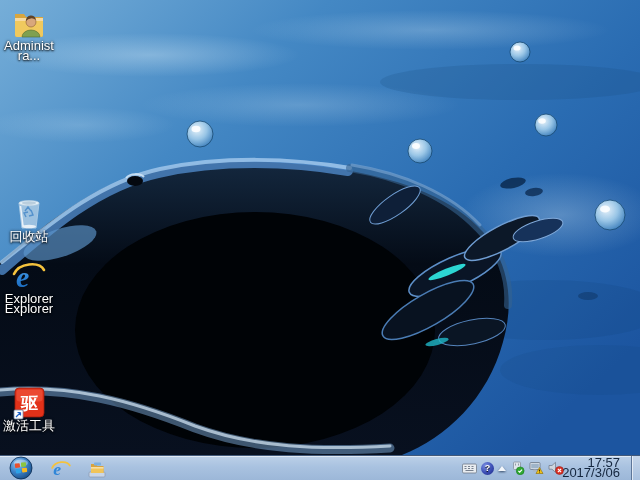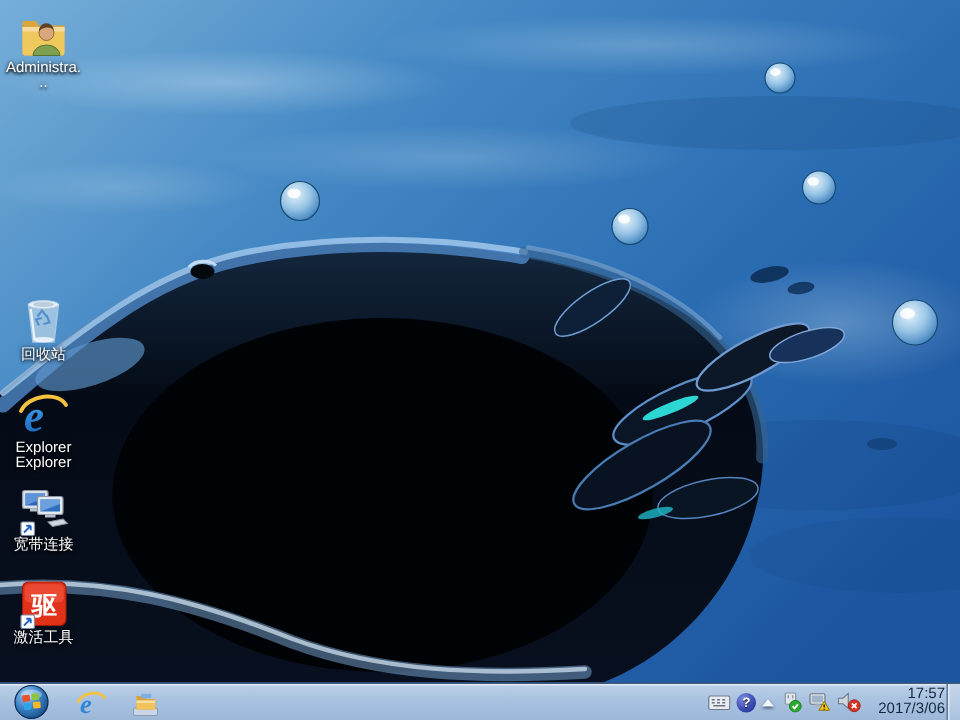--- a/index.html
+++ b/index.html
@@ -6,37 +6,37 @@
     font-family:"Liberation Sans",sans-serif;-webkit-font-smoothing:antialiased;}
   #screen{position:relative;width:640px;height:480px;background:#1c55a0;}
 
   
   #desktop{position:absolute;left:0;top:0;width:640px;height:455px;}
   #desktop svg.wall{position:absolute;left:0;top:0;}
 
   
   .dicon{position:absolute;width:52px;display:flex;flex-direction:column;align-items:center;cursor:default;}
   .dicon .img{width:34px;height:34px;display:flex;align-items:center;justify-content:center;}
-  .dicon .lbl{margin-top:1px;max-width:52px;font-size:10px;line-height:10px;color:#fff;text-align:center;
+  .dicon .lbl{margin-top:1px;max-width:52px;font-size:13px;line-height:10px;color:#fff;text-align:center;
     text-shadow:0 1px 2px rgba(0,0,0,.95),0 0 3px rgba(0,0,0,.8);word-break:break-word;}
   .c1{left:3px;top:6px}.c2{left:47px;top:6px}.c3{left:3px;top:70px}.c4{left:3px;top:132px}
   .c5{left:3px;top:197px}.c6{left:3px;top:259px}.c7{left:3px;top:324px}.c8{left:3px;top:386px}
 
   
   #taskbar{position:absolute;left:0;top:455px;width:640px;height:25px;
     background:linear-gradient(#bcd0e8,#a9c2e0 45%,#9cb7d8);
     border-top:1px solid #42597a;box-sizing:border-box;box-shadow:inset 0 1px 0 rgba(255,255,255,.55);}
   .startbtn{position:absolute;left:8px;top:0px;width:25px;height:24px;display:flex;align-items:center;justify-content:center;cursor:pointer;}
   .taskbtn{position:absolute;top:1px;width:34px;height:23px;display:flex;align-items:center;justify-content:center;border-radius:2px;cursor:pointer;}
   #tb-ie{left:44px}#tb-exp{left:80px}
 
   #tray{position:absolute;right:0;top:0;height:24px;display:flex;align-items:center;}
   .tico{display:flex;align-items:center;justify-content:center;height:18px;margin:0 2px;cursor:pointer;}
-  #clock{width:50px;margin:0 1px 0 4px;display:flex;flex-direction:column;align-items:flex-end;justify-content:center;
-    font-size:10px;line-height:10px;color:#14263e;cursor:default;}
+  #clock{width:50px;margin:0 11px 0 4px;display:flex;flex-direction:column;align-items:flex-end;justify-content:center;
+    font-size:13px;line-height:10px;color:#14263e;cursor:default;}
   #showdesk{width:8px;height:24px;background:linear-gradient(#c6d6ea,#aac2e0);
     border-left:1px solid #5d7699;box-shadow:inset 1px 0 0 rgba(255,255,255,.6);cursor:pointer;}
   .uparrow{width:0;height:0;border-left:4px solid transparent;border-right:4px solid transparent;
     border-bottom:5px solid #f2f6fb;filter:drop-shadow(0 1px 1px rgba(20,40,70,.8));}
 
   .helpdot{width:13px;height:13px;border-radius:50%;
     background:radial-gradient(circle at 35% 30%,#7b90e2,#3a4cb4 55%,#1b2880);
     color:#fff;font-size:9px;font-weight:bold;display:flex;align-items:center;justify-content:center;
     text-shadow:0 1px 1px #000;}
 </style>
@@ -165,38 +165,20 @@
                 <stop offset="1" stop-color="#1260b4"></stop>
             </linearGradient>
           </defs>
           <text x="4" y="28" font-size="30" font-weight="bold" font-style="italic" font-family="Liberation Serif, serif" fill="url(#ieg)">e</text>
           <path d="M2,15 C7,4 27,2 32,11" stroke="#f4c23d" stroke-width="2.6" fill="none" stroke-linecap="round"></path>
         </svg>
       </div>
       <div class="lbl">Explorer Explorer</div>
     </div>
 
-    <div class="dicon c7">
-      <div class="img">
-        <svg width="34" height="34" viewBox="0 0 34 34">
-          <rect x="3" y="3" width="17" height="12" rx="1.5" fill="#d9e0e8" stroke="#8a96a4" stroke-width="0.8"></rect>
-          <rect x="5" y="5" width="13" height="8" fill="#2b63b8"></rect>
-          <path d="M5,5 h13 v3 l-13,5 Z" fill="#5d93d8"></path>
-          <rect x="8" y="15" width="7" height="2" fill="#b9c2cc"></rect>
-          <rect x="13" y="7" width="17" height="12" rx="1.5" fill="#e4e9ef" stroke="#8a96a4" stroke-width="0.8"></rect>
-          <rect x="15" y="9" width="13" height="8" fill="#2f6fc0"></rect>
-          <path d="M15,9 h13 v3 l-13,5 Z" fill="#6ba0dc"></path>
-          <rect x="18" y="19" width="7" height="2" fill="#b9c2cc"></rect>
-          <path d="M20,24 l10,-2 l3,3 l-10,2 Z" fill="#cfd6de" stroke="#8a96a4" stroke-width="0.7"></path>
-          <rect x="2" y="24" width="9" height="9" rx="1" fill="#fff" stroke="#7d8fa8" stroke-width="0.8"></rect>
-          <path d="M4,31 L8.5,26.5 M8.5,26.5 h-3 M8.5,26.5 v3" stroke="#1e62c8" stroke-width="1.2" fill="none"></path>
-        </svg>
-      </div>
-      <div class="lbl">宽带连接</div>
-    </div>
 
     <div class="dicon c8">
       <div class="img">
         <svg width="34" height="34" viewBox="0 0 34 34">
           <rect x="3" y="2" width="29" height="29" rx="4" fill="#e23119" stroke="#9e1c0c" stroke-width="0.8"></rect>
           <rect x="4.5" y="3.5" width="26" height="12" rx="3" fill="#f0543c" opacity="0.7"></rect>
           <text x="17.5" y="23" font-size="17" font-weight="bold" text-anchor="middle" fill="#ffffff">驱</text>
           <rect x="2" y="24" width="9" height="9" rx="1" fill="#fff" stroke="#7d8fa8" stroke-width="0.8"></rect>
           <path d="M4,31 L8.5,26.5 M8.5,26.5 h-3 M8.5,26.5 v3" stroke="#1e62c8" stroke-width="1.2" fill="none"></path>
         </svg>

